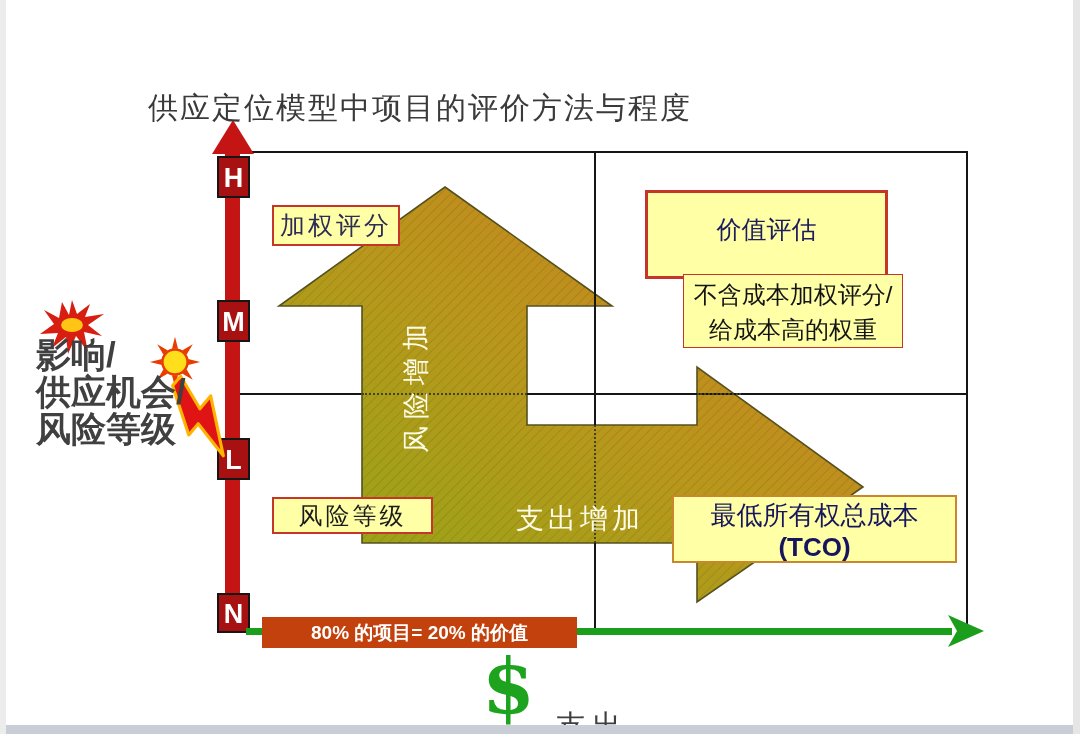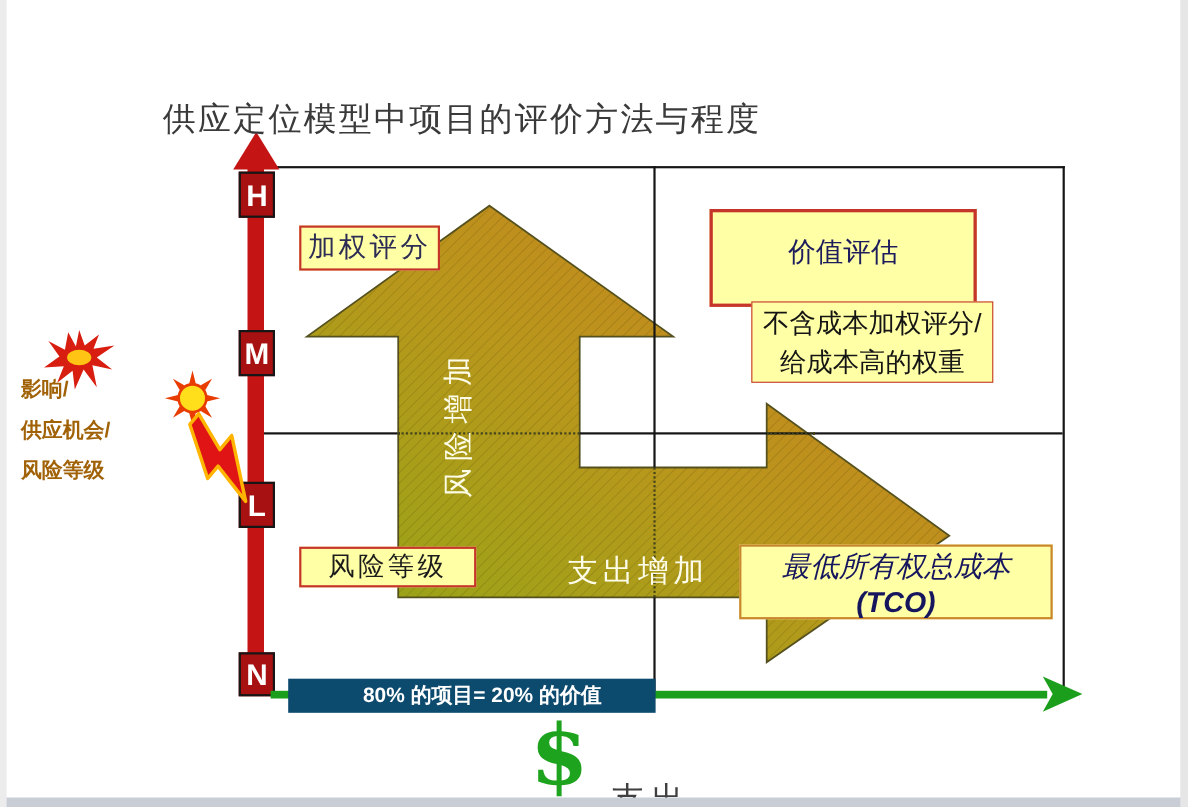--- a/index.html
+++ b/index.html
@@ -36,42 +36,42 @@
          color:#1d1d5e;box-sizing:border-box;}
   .p-weighted{left:272px;top:205px;width:128px;height:41px;font-size:25px;line-height:37px;
               letter-spacing:3px;color:#2c2c55;}
   .p-value{left:645px;top:178px;width:243px;height:89px;font-size:25px;line-height:40px;
            border-width:3px;padding-top:16px;margin-top:12px;}
   .p-noncost{left:683px;top:274px;width:220px;height:74px;font-size:24px;line-height:35px;
              color:#141414;border-width:1px;padding-top:2px;}
   .p-lowprice{left:272px;top:497px;width:161px;height:37px;font-size:24px;line-height:34px;
               letter-spacing:3px;color:#1b1b1b;}
   .p-lowtco{left:672px;top:495px;width:285px;height:68px;font-size:26px;line-height:32px;
-            border-color:#c8872c;color:#16165e;padding-top:2px;font-style:italic;}
+            border-color:#c8872c;color:#16165e;padding-top:2px;}
   .bold{font-weight:bold;}
 
   
   .axis-red{z-index:5;}
   .shaft{left:225px;top:150px;width:15px;height:450px;background:#c41414;}
   .axis-head{left:212px;top:120px;width:0;height:0;border-left:21px solid transparent;
              border-right:21px solid transparent;border-bottom:34px solid #c41414;}
   .block{left:217px;width:33px;height:42px;background:#a81111;border:2px solid #161616;
          color:#ffffff;font-size:27px;font-weight:bold;text-align:center;line-height:40px;
          box-sizing:border-box;z-index:5;}
   .b-h{top:156px;} .b-m{top:300px;} .b-l{top:438px;} .b-n{top:593px;height:40px;line-height:38px;}
 
   
-  .legend{left:19px;top:336px;font-size:19px;font-weight:bold;color:#a16207;
+  .legend{left:36px;top:336px;font-size:35px;font-weight:bold;color:#404040;
           line-height:37px;z-index:6;white-space:nowrap;}
   .icon{z-index:6;}
 
   
   .spend-line{left:246px;top:628px;width:706px;height:7px;background:#1b9e1b;z-index:5;}
-  .rule-box{top:617px;height:31px;background:#0c4a6e;color:#ffffff;font-size:19px;
-            font-weight:bold;text-align:center;line-height:31px;z-index:6;white-space:nowrap;padding-left:19px;}
+  .rule-box{top:617px;height:31px;background:#c2410c;color:#ffffff;font-size:19px;
+            font-weight:bold;text-align:center;line-height:31px;z-index:6;white-space:nowrap;}
   .rule-left{left:262px;width:315px;}
   .rule-right{left:623px;width:317px;}
   .spend-head{left:948px;top:614px;z-index:5;}
   .dollar{left:482px;top:642px;font-size:76px;font-weight:900;color:#1da31d;z-index:5;
           font-family:"DejaVu Serif","Liberation Serif",serif;}
   .spend-word{left:556px;top:674px;font-size:30px;color:#3f3f3f;letter-spacing:6px;z-index:5;margin-top:32px;}
 
   
   .edge{z-index:10;background:#c9ced6;}
   .edge-bottom{left:0;top:725px;width:1080px;height:9px;}

